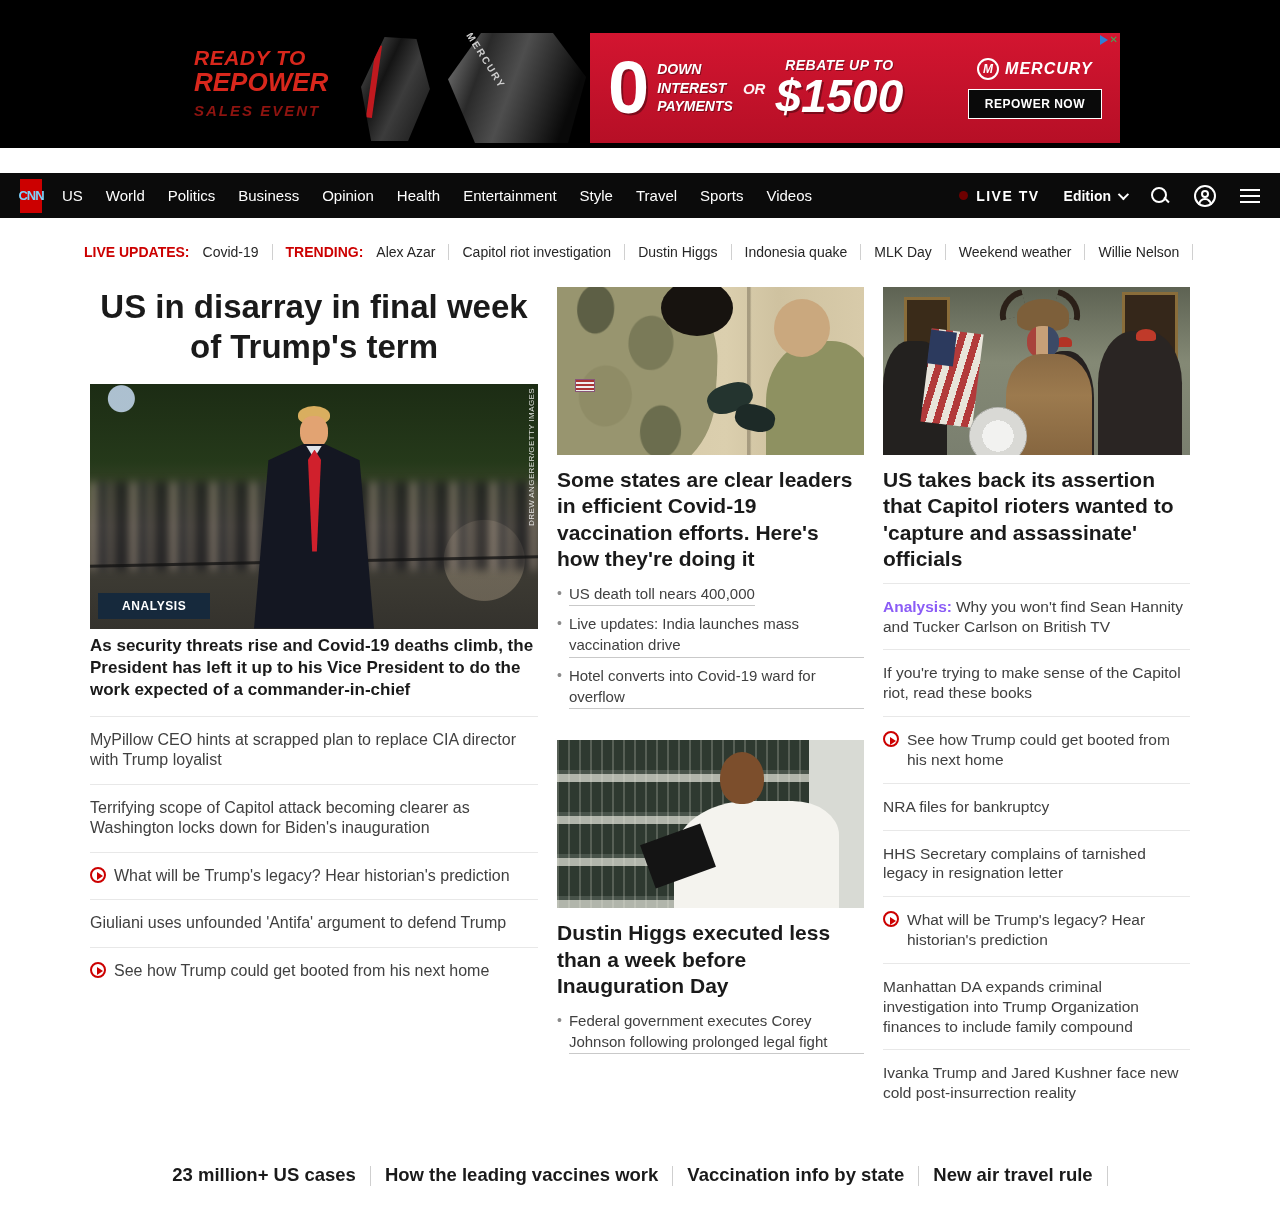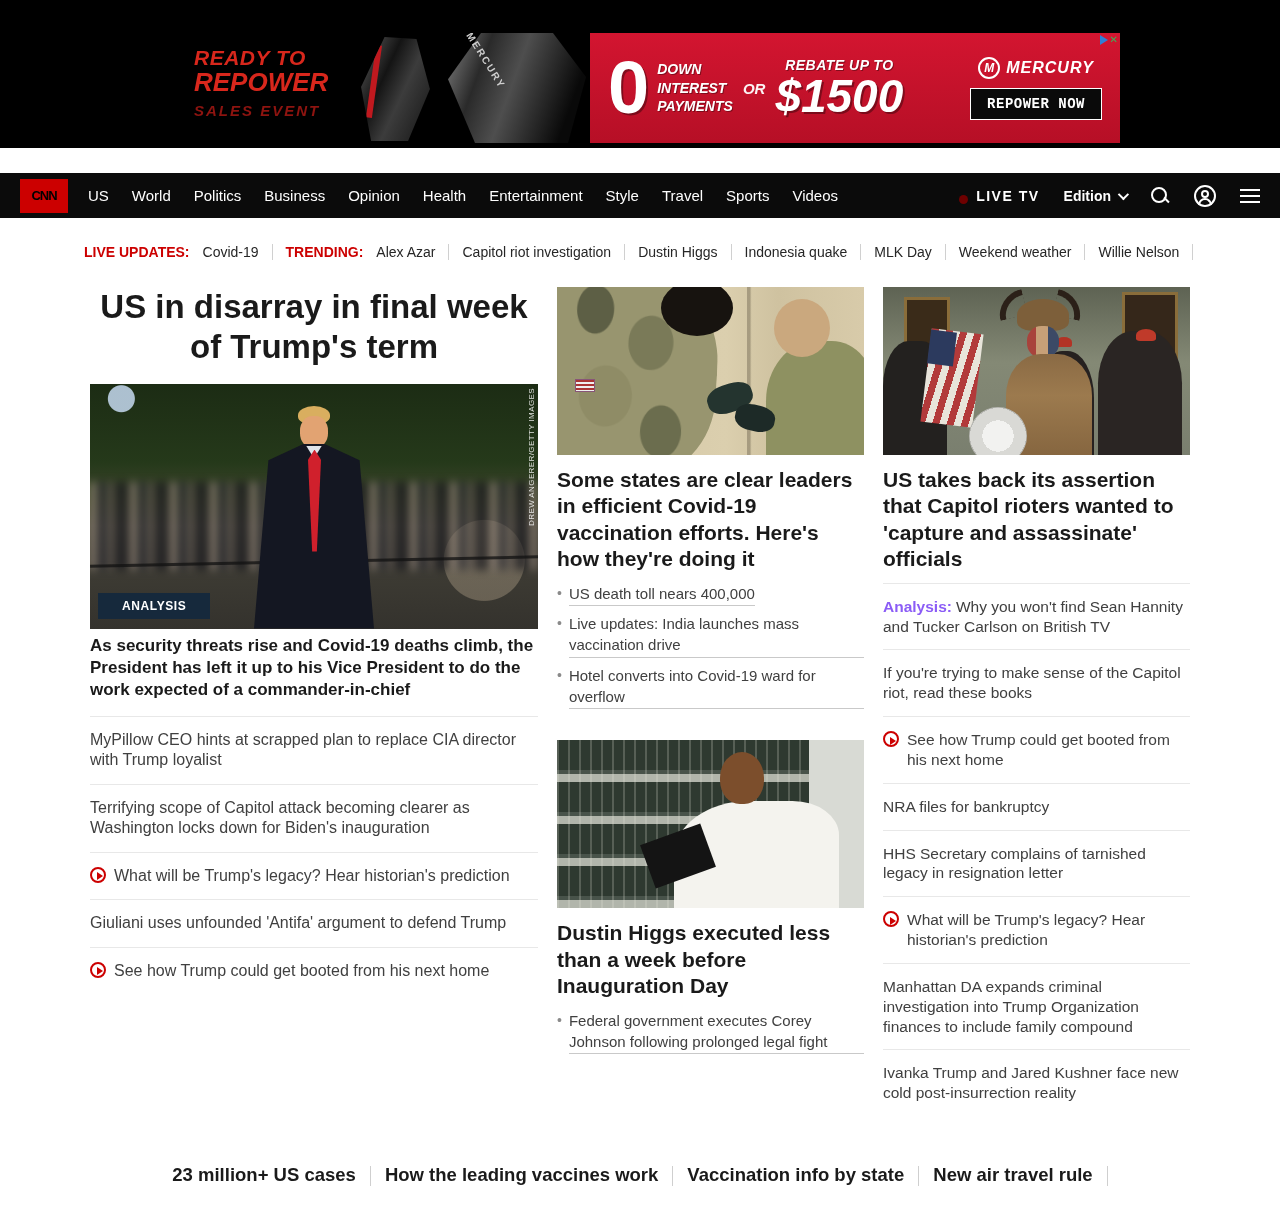--- a/index.html
+++ b/index.html
@@ -24,32 +24,32 @@
   .ad-zero { font-size:74px; font-weight:800; line-height:.9; text-shadow:2px 2px 0 rgba(0,0,0,.35); }
   .ad-zero-lines { margin-left:8px; font-weight:800; font-style:italic; font-size:14px; line-height:1.35; text-transform:uppercase; text-shadow:1px 1px 0 rgba(0,0,0,.35); }
   .ad-or { margin:0 10px; font-size:15px; font-weight:bold; font-style:italic; opacity:.95; }
   .ad-rebate { text-align:center; }
   .ad-rebate .lbl { font-size:14px; font-weight:800; font-style:italic; letter-spacing:.5px; text-shadow:1px 1px 0 rgba(0,0,0,.35); }
   .ad-rebate .amt { font-size:46px; font-weight:800; font-style:italic; line-height:1; text-shadow:2px 2px 0 rgba(0,0,0,.35); }
   .ad-brand-col { margin-left:auto; display:flex; flex-direction:column; align-items:center; gap:9px; padding-right:6px; }
   .mercury-row { display:flex; align-items:center; gap:6px; }
   .m-circle { width:22px; height:22px; border:2px solid #fff; border-radius:50%; display:flex; align-items:center; justify-content:center; font-size:12px; font-weight:800; font-style:italic; color:#fff; }
   .mercury-name { font-size:16px; font-weight:800; font-style:italic; letter-spacing:1px; }
-  .ad-cta { background:#0a0a0a; border:1px solid #fff; color:#fff; font-size:14px; font-weight:bold; letter-spacing:.5px; padding:7px 16px; cursor:pointer; font-family:Liberation Mono, monospace; }
+  .ad-cta { background:#0a0a0a; border:1px solid #fff; color:#fff; font-size:12px; font-weight:bold; letter-spacing:.5px; padding:7px 16px; cursor:pointer; font-family:Liberation Sans, sans-serif; }
   .adchoices { position:absolute; top:2px; right:2px; display:flex; gap:2px; align-items:center; }
   .adc-play { width:0; height:0; border-left:8px solid #2f7fd6; border-top:5px solid transparent; border-bottom:5px solid transparent; }
   .adc-x { color:#3fae5a; font-size:10px; font-weight:bold; line-height:10px; }
 
   
   .navbar { margin-top:25px; height:45px; background:#0b0b0b; display:flex; align-items:center; padding:0 20px; }
-  .cnn-logo { width:48px; height:34px; background:#cc0000; color:#000000; display:flex; align-items:center; justify-content:center; font-weight:800; font-size:13px; letter-spacing:-1px; cursor:pointer; }
+  .cnn-logo { width:22px; height:34px; background:#cc0000; color:#7dd3fc; display:flex; align-items:center; justify-content:center; font-weight:800; font-size:13px; letter-spacing:-1px; cursor:pointer; }
   .nav-items { display:flex; list-style:none; margin-left:20px; gap:23px; }
   .nav-items li { color:#fefefe; font-size:15px; cursor:pointer; white-space:nowrap; }
   .nav-right { margin-left:auto; display:flex; align-items:center; gap:24px; }
-  .live-tv { display:flex; align-items:flex-end; gap:8px; cursor:pointer; }
+  .live-tv { display:flex; align-items:center; gap:8px; cursor:pointer; }
   .live-dot { width:9px; height:9px; border-radius:50%; background:#6e0000; }
   .live-tv span { color:#fff; font-size:14px; font-weight:bold; letter-spacing:1.5px; }
   .edition { display:flex; align-items:center; gap:7px; cursor:pointer; color:#fff; font-size:14px; font-weight:bold; }
   .chev { width:8px; height:8px; border-right:2px solid #fff; border-bottom:2px solid #fff; transform:rotate(45deg) translateY(-2px); }
   .icon-search { position:relative; width:20px; height:20px; cursor:pointer; }
   .icon-search::before { content:""; position:absolute; left:1px; top:1px; width:12px; height:12px; border:2px solid #fff; border-radius:50%; }
   .icon-search::after { content:""; position:absolute; left:13px; top:13px; width:7px; height:2px; background:#fff; transform:rotate(45deg); }
   .icon-user { position:relative; width:22px; height:22px; border:2px solid #fff; border-radius:50%; cursor:pointer; }
   .icon-user::before { content:""; position:absolute; left:5px; top:3px; width:8px; height:8px; border:2px solid #fff; border-radius:50%; box-sizing:border-box; }
   .icon-user::after { content:""; position:absolute; left:2px; top:11px; width:14px; height:7px; border:2px solid #fff; border-bottom:none; border-radius:8px 8px 0 0; box-sizing:border-box; }

